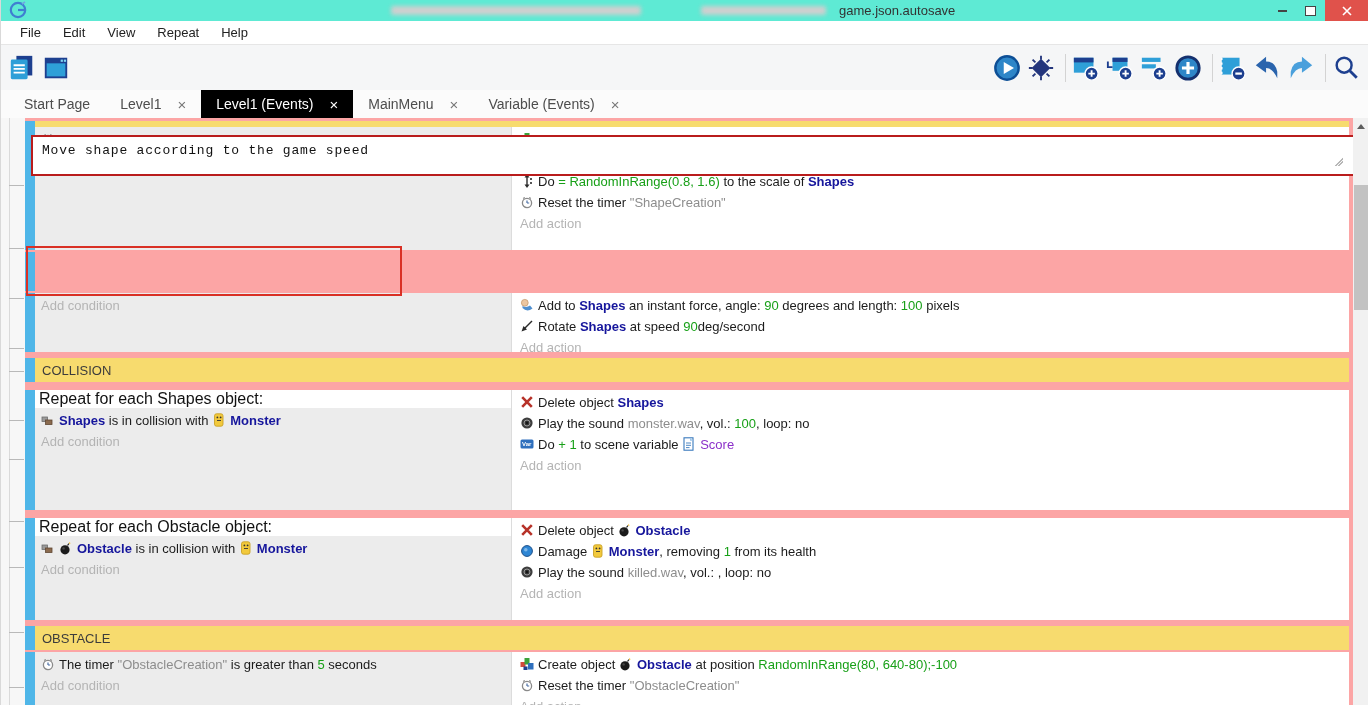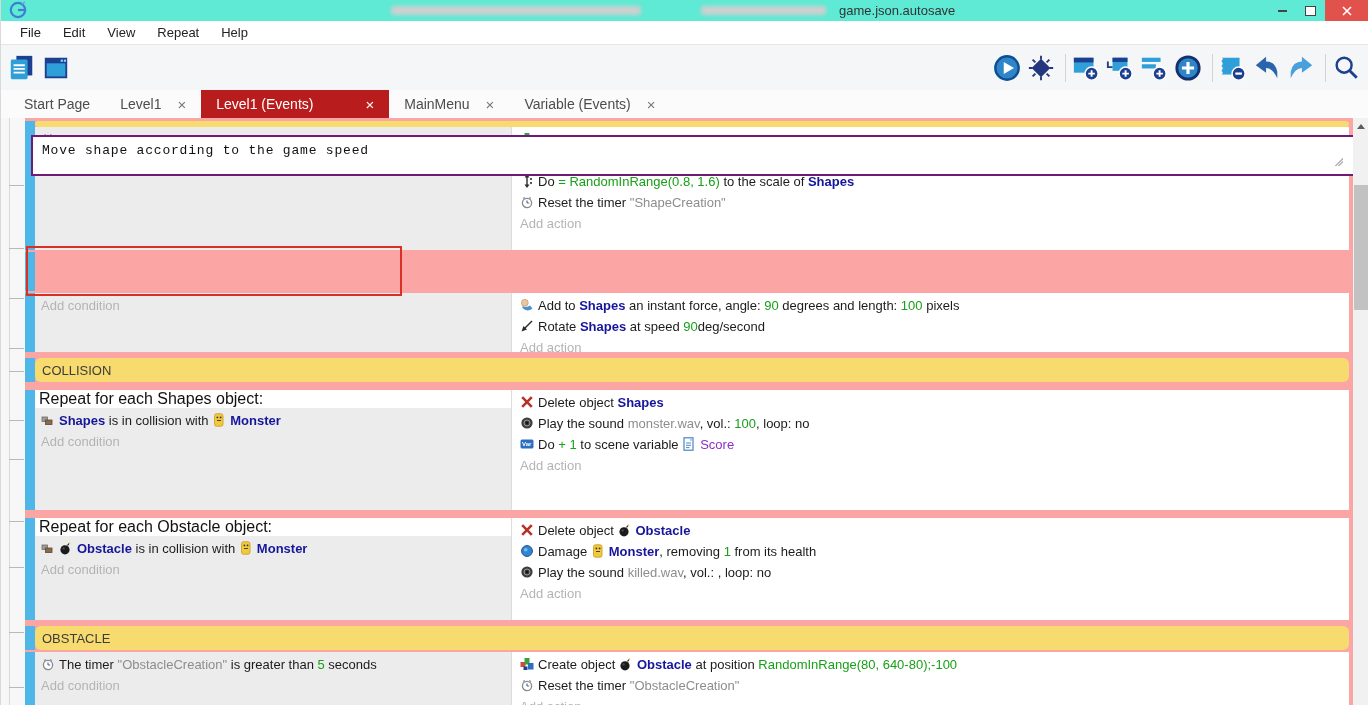--- a/index.html
+++ b/index.html
@@ -22,47 +22,47 @@
   
   #toolbar{position:absolute;left:0;top:45px;width:1368px;height:45px;background:#f5f6f7;display:flex;align-items:center;}
   .tb-left{display:flex;align-items:center;padding-left:6px;}
   .tb-right{margin-left:auto;display:flex;align-items:center;padding-right:4px;}
   .tb-btn{width:34px;height:36px;display:flex;align-items:center;justify-content:center;}
   .tb-sep{width:1px;height:28px;background:#d3d3d3;margin:0 5px;}
   
   #tabs{position:absolute;left:0;top:90px;width:1368px;height:28px;background:#fbfbfb;display:flex;align-items:stretch;padding-left:8px;box-sizing:border-box;text-align:center;}
   .tab{display:flex;align-items:center;padding:0 15px;font-size:14px;color:#4d4d4d;}
   .tab .x{margin-left:16px;color:#777;font-size:15px;}
-  .tab.active{background:#b91c1c;color:#fff;gap:36px;}
+  .tab.active{background:#000000;color:#fff;}
   .tab.active .x{color:#fff;}
   
   #events{position:absolute;left:0;top:118px;width:1368px;height:587px;background:#fca5a5;overflow:hidden;padding-left:47px;}
   #gutter{position:absolute;left:0;top:0;width:24px;height:587px;background:#f7f7f7;}
   #gutter .vline{position:absolute;left:8px;top:0;width:1px;height:587px;background:#dadada;}
   .tick{position:absolute;left:8px;width:15px;height:1px;background:#b9b9b9;}
   .ev-row{position:absolute;left:24px;width:1324px;}
   .chip{position:absolute;left:0;top:0;width:10px;height:100%;background:#4fb6e8;}
-  .ycomment{position:absolute;left:10px;top:0;right:0;height:100%;background:#f7db6e;display:flex;align-items:center;border-radius:6px;}
+  .ycomment{position:absolute;left:10px;top:0;right:0;height:100%;background:#f7db6e;display:flex;align-items:center;}
   .ycomment .lbl{font-size:13px;color:#3c3c3c;padding-left:7px;}
   .cell{position:absolute;top:0;bottom:0;font-size:13px;line-height:21px;padding-top:2px;box-sizing:border-box;}
   .cond{left:10px;width:476px;background:#ececec;padding-left:6px;}
   .act{left:486px;right:0;background:#ffffff;border-left:1px solid #dcdcdc;padding-left:8px;}
   .fe-header{position:absolute;left:10px;right:0;top:0;height:18px;background:#fff;font-size:16px;color:#111;padding-left:4px;line-height:18px;}
   .fe .cond{top:18px;}
   .fe .act{top:0;}
   .ev-line{white-space:normal;color:#1c1c1c;}
   .sg-obj{color:#16169c;font-weight:bold;}
   .sg-expr{color:#18a018;}
   .sg-str{color:#8d8d8d;}
   .sg-var{color:#8b2fc9;}
   .sg-muted{color:#b4b4b4;}
   .ic{display:inline-block;width:14px;height:14px;vertical-align:-2px;margin-right:4px;}
   .ic svg{display:block;}
   
-  #comment-edit{position:absolute;left:30px;top:135px;width:1312px;height:31px;border:2px solid #701a75;background:#fff;font-family:"Liberation Mono","DejaVu Sans Mono",monospace;font-size:13px;letter-spacing:0.8px;color:#111;padding:6px 0 0 9px;resize:none;outline:none;overflow:hidden;box-sizing:content-box;}
+  #comment-edit{position:absolute;left:30px;top:135px;width:1312px;height:31px;border:2px solid #b91c1c;background:#fff;font-family:"Liberation Mono","DejaVu Sans Mono",monospace;font-size:13px;letter-spacing:0.8px;color:#111;padding:6px 0 0 9px;resize:none;outline:none;overflow:hidden;box-sizing:content-box;}
   #grip{position:absolute;left:1330px;top:154px;width:12px;height:12px;overflow:hidden;}
   #grip i{position:absolute;background:#9a9a9a;height:1px;transform:rotate(-45deg);}
   
   #red-box{position:absolute;left:25px;top:246px;width:372px;height:46px;border:2px solid #d93025;z-index:50;pointer-events:none;}
   
   #scrollbar{position:absolute;left:1352px;top:118px;width:16px;height:587px;background:#f1f1f1;}
   #sb-up{position:absolute;left:0;top:0;width:16px;height:16px;display:flex;align-items:center;justify-content:center;}
   #sb-up .tri{width:0;height:0;border-left:4px solid transparent;border-right:4px solid transparent;border-bottom:5px solid #5d5d5d;}
   #sb-thumb{position:absolute;left:1px;top:67px;width:14px;height:125px;background:#c2c2c2;}
 </style>

